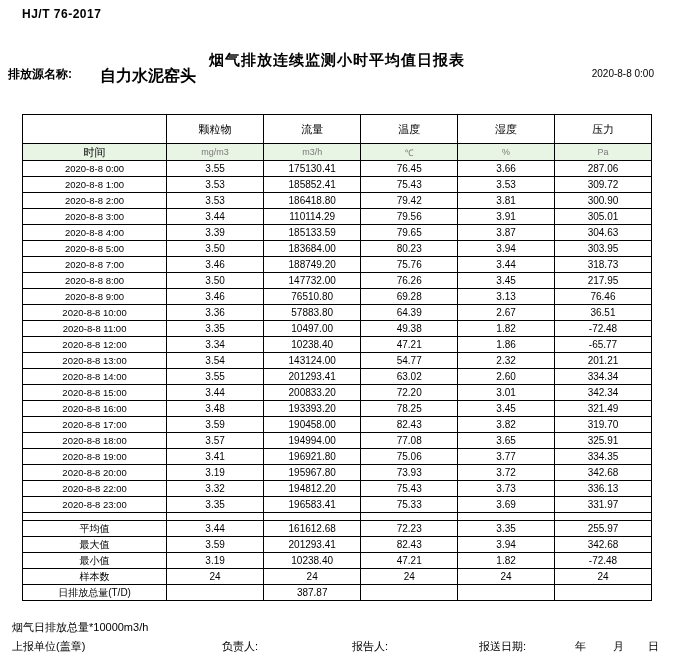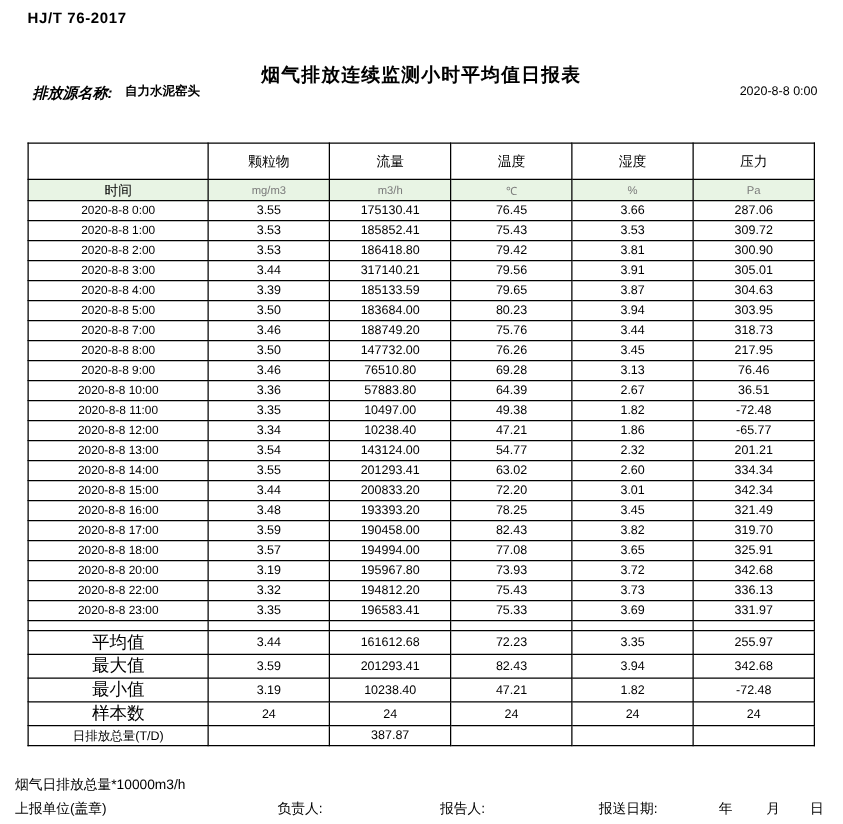--- a/index.html
+++ b/index.html
@@ -35,31 +35,30 @@
     top: 27px;
     width: 674px;
     text-align: center;
     font-size: 15px;
     font-weight: bold;
     letter-spacing: 1px;
     margin-top: 24px;
   }
   .src-label {
     position: absolute;
-    left: 26px;
+    left: 8px;
     top: 66px;
     font-size: 12px;
     font-weight: bold;
-    font-style: italic;
   }
   .src-value {
     position: absolute;
     left: 100px;
     top: 66px;
-    font-size: 10px;
+    font-size: 16px;
     font-weight: bold;
   }
   .datetime {
     position: absolute;
     right: 20px;
     top: 68px;
     font-size: 10px;
   }
   table.report {
     position: absolute;
@@ -110,21 +109,21 @@
     padding-left: 5px;
   }
   .spacer-row td {
     border-left: 1px solid #000;
     border-right: 1px solid #000;
     border-top: 1px solid #000;
     border-bottom: none;
     height: 7px !important;
   }
   .summary-label {
-    font-size: 14px;
+    font-size: 10px;
     margin-left: 36px;
   }
   .total-label {
     font-size: 10px;
   }
   .blank-cell {
     border: 1px solid #000;
   }
   .footer {
     position: absolute;
@@ -232,21 +231,21 @@
           <td class="time-cell">2020-8-8 2:00</td>
           <td class="num">3.53</td>
           <td class="num val-left">186418.80</td>
           <td class="num">79.42</td>
           <td class="num">3.81</td>
           <td class="num">300.90</td>
         </tr>
       <tr>
           <td class="time-cell">2020-8-8 3:00</td>
           <td class="num">3.44</td>
-          <td class="num val-left">317140.21</td>
+          <td class="num val-left">110114.29</td>
           <td class="num">79.56</td>
           <td class="num">3.91</td>
           <td class="num">305.01</td>
         </tr>
       <tr>
           <td class="time-cell">2020-8-8 4:00</td>
           <td class="num">3.39</td>
           <td class="num val-left">185133.59</td>
           <td class="num">79.65</td>
           <td class="num">3.87</td>
@@ -348,20 +347,28 @@
           <td class="num">3.82</td>
           <td class="num">319.70</td>
         </tr>
       <tr>
           <td class="time-cell">2020-8-8 18:00</td>
           <td class="num">3.57</td>
           <td class="num val-left">194994.00</td>
           <td class="num">77.08</td>
           <td class="num">3.65</td>
           <td class="num">325.91</td>
+        </tr>
+      <tr>
+          <td class="time-cell">2020-8-8 19:00</td>
+          <td class="num">3.41</td>
+          <td class="num val-left">196921.80</td>
+          <td class="num">75.06</td>
+          <td class="num">3.77</td>
+          <td class="num">334.35</td>
         </tr>
       <tr>
           <td class="time-cell">2020-8-8 20:00</td>
           <td class="num">3.19</td>
           <td class="num val-left">195967.80</td>
           <td class="num">73.93</td>
           <td class="num">3.72</td>
           <td class="num">342.68</td>
         </tr>
       <tr>

